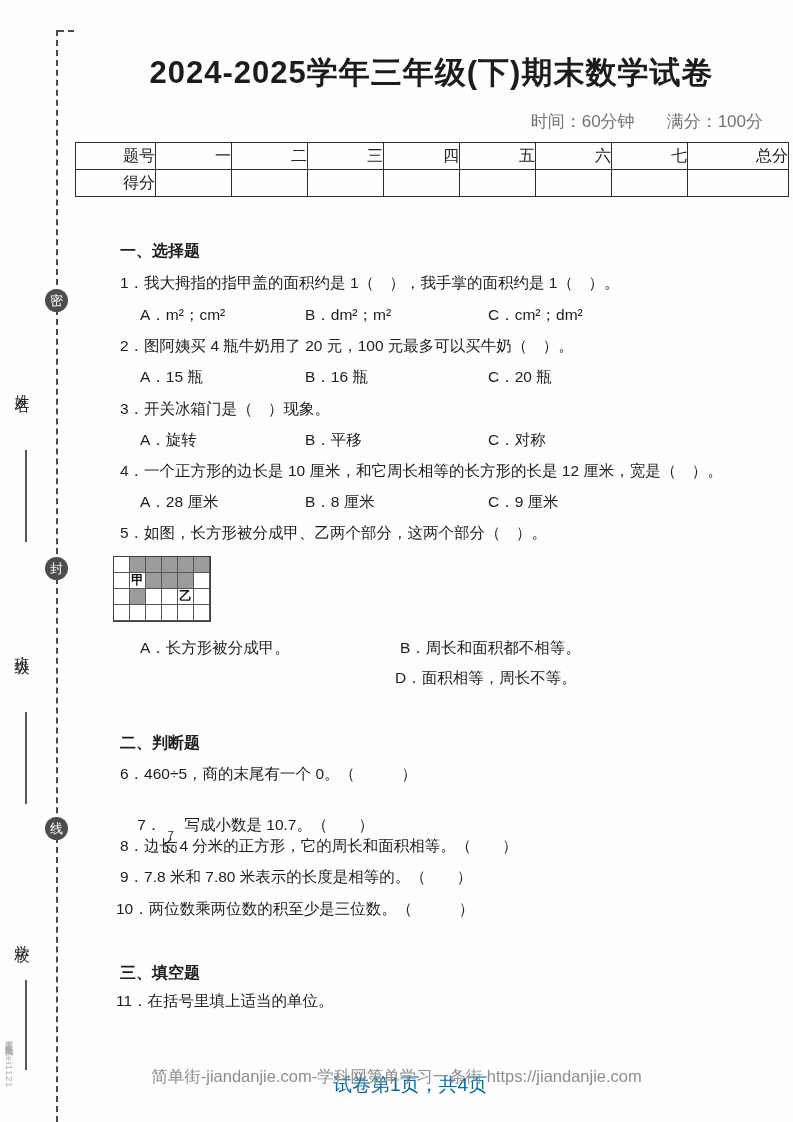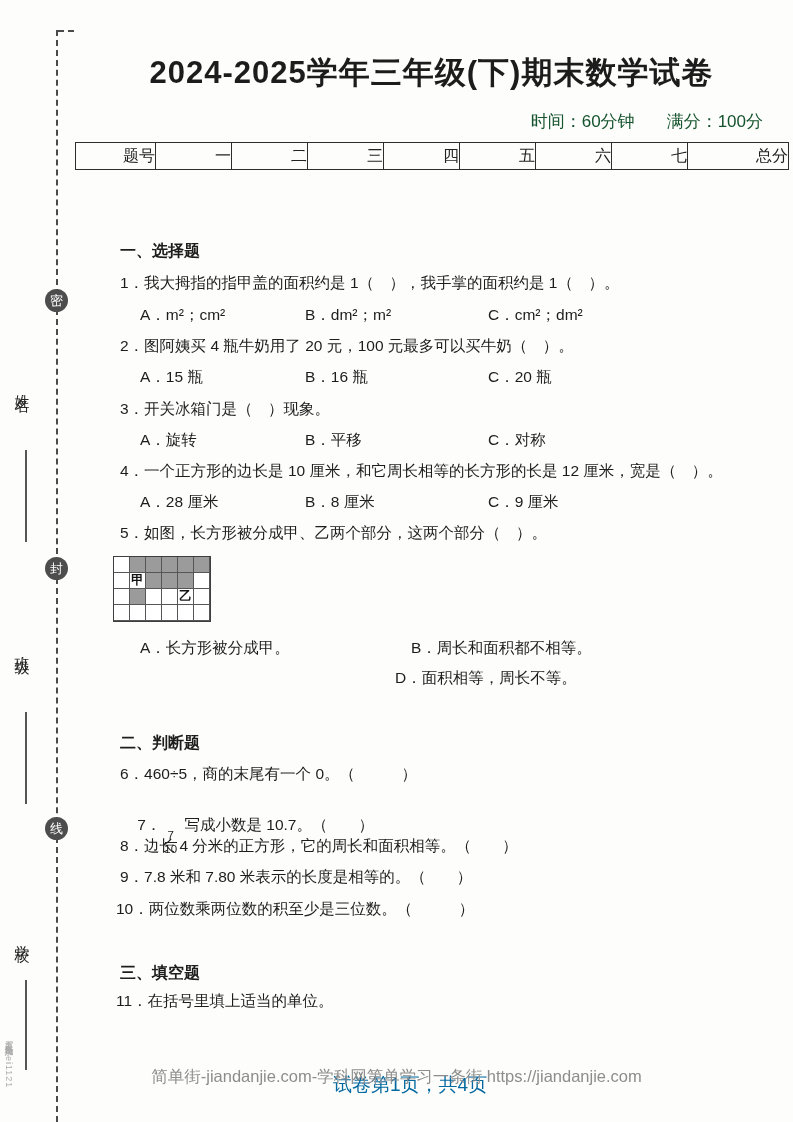--- a/index.html
+++ b/index.html
@@ -25,21 +25,21 @@
     position:absolute;left:2px;top:1036px;writing-mode:vertical-rl;
     font-size:9px;color:#ababab;letter-spacing:1px;
   }
   
   .title{
     position:absolute;left:75px;top:52px;width:713px;text-align:center;
     font-size:31px;font-weight:900;letter-spacing:1px;
   }
   .meta{
     position:absolute;top:110px;left:75px;width:688px;
-    display:flex;justify-content:flex-end;gap:32px;font-size:17px;color:#14532d;
+    display:flex;justify-content:flex-end;gap:32px;font-size:17px;color:#737373;
   }
   
   .score-table{position:absolute;left:75px;top:142px;border-collapse:collapse;table-layout:fixed;}
   .score-table td{
     border:1.5px solid #2d2d2d;height:26px;text-align:right;
     font-size:16px;padding:0;color:#222;
   }
   
   .line{position:absolute;font-size:15.5px;line-height:22px;white-space:pre;color:#1d1d1d;}
   .sec{font-weight:700;font-size:16px;}
@@ -106,20 +106,31 @@
         <td>题号</td>
         <td>一</td>
         <td>二</td>
         <td>三</td>
         <td>四</td>
         <td>五</td>
         <td>六</td>
         <td>七</td>
         <td>总分</td>
       </tr>
+      <tr>
+        <td>得分</td>
+        <td></td>
+        <td></td>
+        <td></td>
+        <td></td>
+        <td></td>
+        <td></td>
+        <td></td>
+        <td></td>
+      </tr>
     </tbody>
   </table>
 
   <div class="line sec" style="left:120px;top:240px">一、选择题</div>
 
   <div class="line" style="left:120px;top:272px">1．我大拇指的指甲盖的面积约是 1（　），我手掌的面积约是 1（　）。</div>
   <div class="line" style="left:140px;top:304px">A．m²；cm²</div>
   <div class="line" style="left:305px;top:304px">B．dm²；m²</div>
   <div class="line" style="left:488px;top:304px">C．cm²；dm²</div>
 
@@ -161,21 +172,21 @@
       <div class="gcell"></div>
       <div class="gcell"></div>
       <div class="gcell"></div>
       <div class="gcell"></div>
       <div class="gcell"></div>
       <div class="gcell"></div>
       <div class="gcell"></div>
     </div>
 
   <div class="line" style="left:140px;top:637px">A．长方形被分成甲。</div>
-  <div class="line" style="left:411px;top:637px">B．周长和面积都不相等。</div>
+  <div class="line" style="left:400px;top:637px">B．周长和面积都不相等。</div>
   <div class="line" style="left:395px;top:667px">D．面积相等，周长不等。</div>
 
   <div class="line sec" style="left:120px;top:732px">二、判断题</div>
 
   <div class="line" style="left:120px;top:763px">6．460÷5，商的末尾有一个 0。（　　　）</div>
 
   <div class="line" style="left:120px;top:792px">
     <span>7．</span><span class="frac"><span class="fn">7</span><span class="fd">10</span></span><span> 写成小数是 10.7。（　　）</span>
   </div>
 

